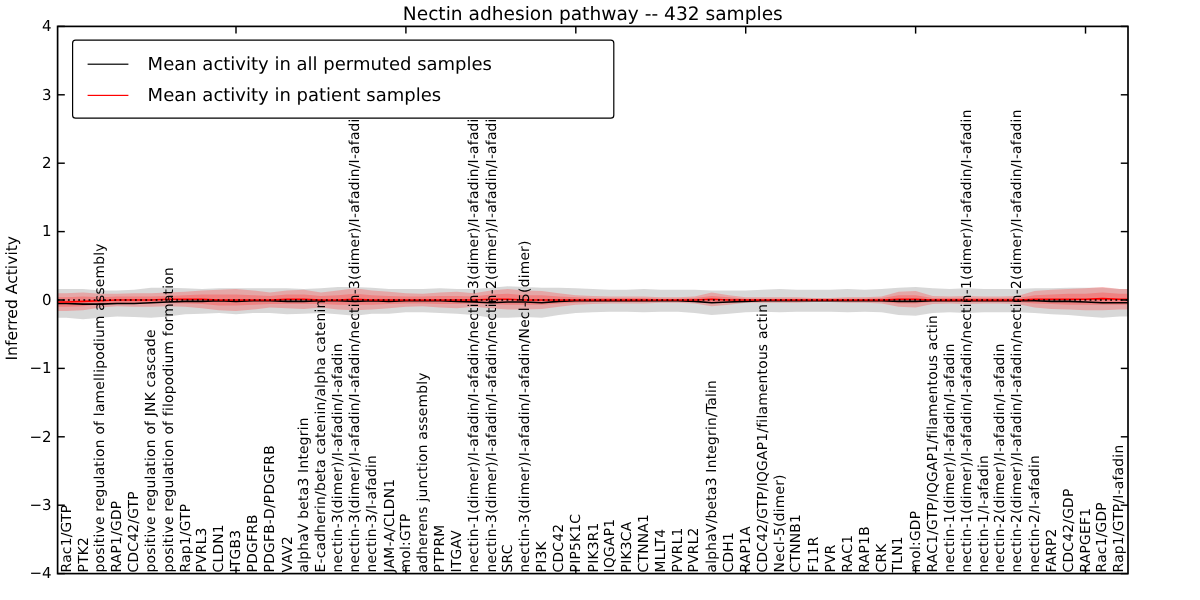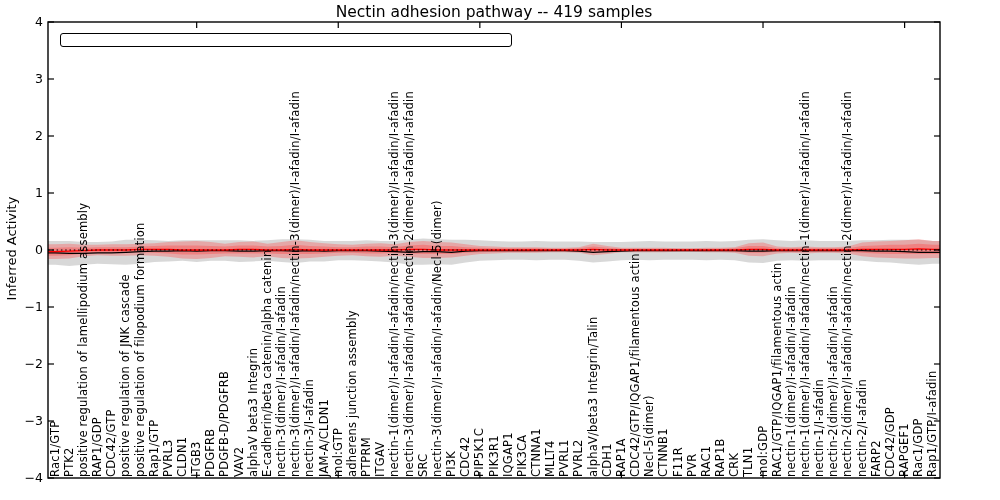--- a/index.html
+++ b/index.html
@@ -56,21 +56,21 @@
       <line x1="479.8412698412698" x2="479.8412698412698" y1="22" y2="28" stroke="#000" stroke-width="1.2"></line>
       <line x1="479.8412698412698" x2="479.8412698412698" y1="472" y2="478" stroke="#000" stroke-width="1.2"></line>
       <line x1="621.4285714285714" x2="621.4285714285714" y1="22" y2="28" stroke="#000" stroke-width="1.2"></line>
       <line x1="621.4285714285714" x2="621.4285714285714" y1="472" y2="478" stroke="#000" stroke-width="1.2"></line>
       <line x1="763.015873015873" x2="763.015873015873" y1="22" y2="28" stroke="#000" stroke-width="1.2"></line>
       <line x1="763.015873015873" x2="763.015873015873" y1="472" y2="478" stroke="#000" stroke-width="1.2"></line>
       <line x1="904.6031746031746" x2="904.6031746031746" y1="22" y2="28" stroke="#000" stroke-width="1.2"></line>
       <line x1="904.6031746031746" x2="904.6031746031746" y1="472" y2="478" stroke="#000" stroke-width="1.2"></line>
     </svg>
 
-  <div class="title">Nectin adhesion pathway -- 419 samples</div>
+  <div class="title">Nectin adhesion pathway -- 432 samples</div>
   <div class="ylabel">Inferred Activity</div>
 
   <div id="ylabels">
       <div style="top: 15px;">4</div>
       <div style="top: 72px;">3</div>
       <div style="top: 129px;">2</div>
       <div style="top: 186px;">1</div>
       <div style="top: 243px;">0</div>
       <div style="top: 300px;">−1</div>
       <div style="top: 357px;">−2</div>
@@ -137,14 +137,22 @@
       <span style="left: 854.468px; top: 464px;">nectin-2(dimer)/I-afadin/I-afadin/nectin-2(dimer)/I-afadin/I-afadin</span>
       <span style="left: 868.627px; top: 464px;">nectin-2/I-afadin</span>
       <span style="left: 882.786px; top: 464px;">FARP2</span>
       <span style="left: 896.944px; top: 464px;">CDC42/GDP</span>
       <span style="left: 911.103px; top: 464px;">RAPGEF1</span>
       <span style="left: 925.262px; top: 464px;">Rac1/GDP</span>
       <span style="left: 939.421px; top: 464px;">Rap1/GTP/I-afadin</span>
     </div>
 
   <div class="legend">
+    <div class="legend-row">
+      <span class="legend-line" style="border-top-color: rgb(0, 0, 0);"></span>
+      <span class="legend-text">Mean activity in all permuted samples</span>
+    </div>
+    <div class="legend-row">
+      <span class="legend-line" style="border-top-color: rgb(255, 0, 0);"></span>
+      <span class="legend-text">Mean activity in patient samples</span>
+    </div>
   </div>
 </div>
 
 </body></html>

